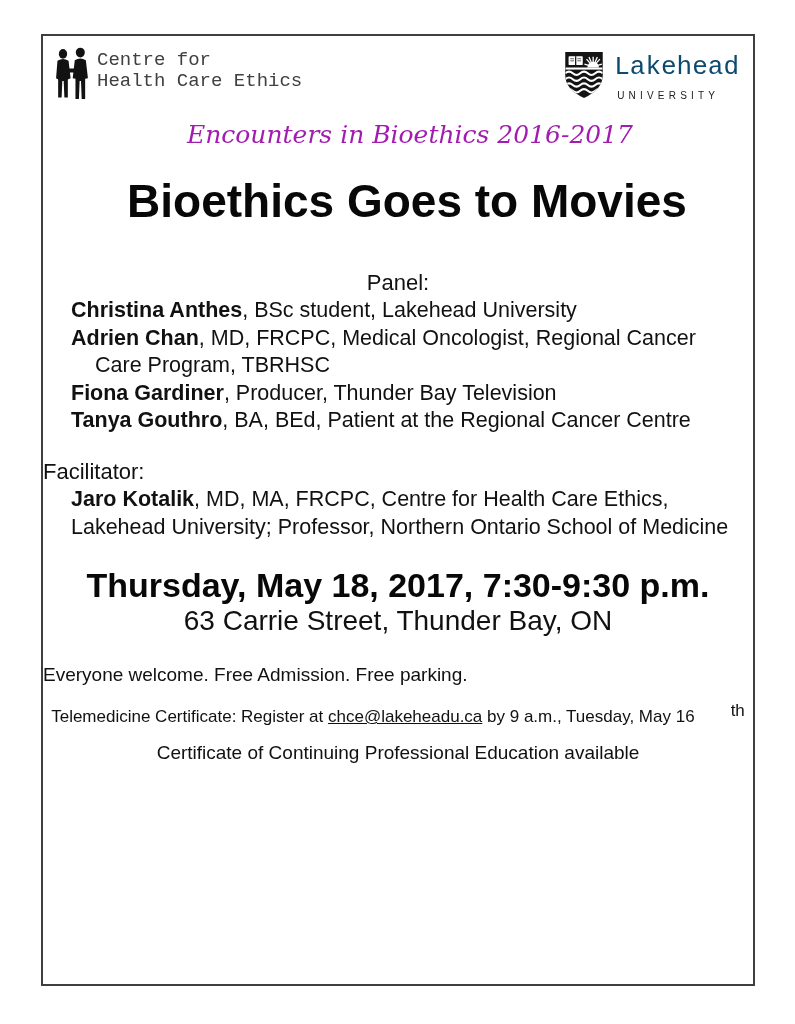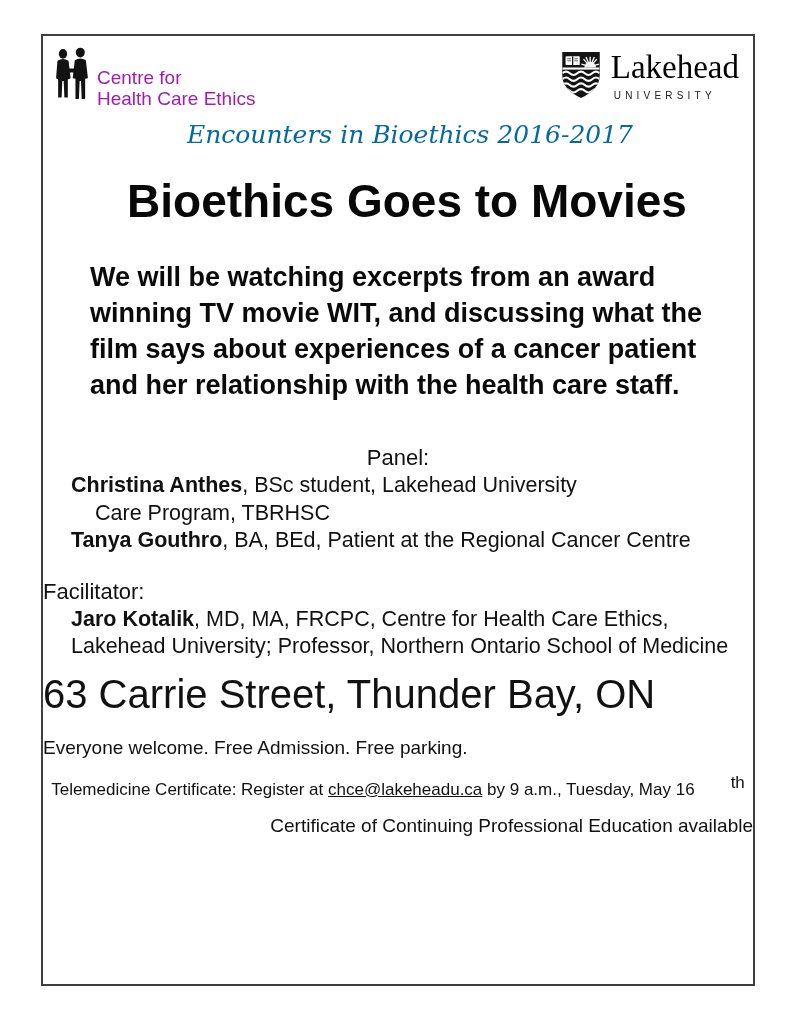--- a/index.html
+++ b/index.html
@@ -25,51 +25,51 @@
   
   .header {
     display: flex;
     justify-content: space-between;
     align-items: flex-start;
     padding: 10px 14px 0 11px;
     height: 66px;
   }
   .chce-logo { display: flex; align-items: flex-start; gap: 7px; }
   .chce-text {
-    font-family: Liberation Sans, sans-serif;
+    font-family: Liberation Mono, monospace;
     font-size: 19px;
     line-height: 21px;
-    margin-top: 21px;
-    color: #a21caf;
+    margin-top: 4px;
+    color: #404040;
   }
   .lakehead-logo { display: flex; align-items: flex-start; gap: 9px; margin-top: 4px; }
   .lh-text { margin-top: 1px; }
   .lh-name {
-    font-family: Liberation Serif, serif;
-    font-size: 33px;
+    font-family: Liberation Mono, monospace;
+    font-size: 26px;
     line-height: 33px;
-    color: #000000;
+    color: #0c4a6e;
   }
   .lh-univ {
     font-size: 10px;
     letter-spacing: 4.2px;
     margin-top: 6px;
     margin-left: 3px;
     font-weight: 500;
     color: #222222;
   }
   
   .series-title {
     text-align: center;
     font-family: "DejaVu Serif", serif;
     font-style: italic;
     font-size: 25px;
     line-height: 28px;
     margin-top: 9px;
-    color: #0369a1;
+    color: #a21caf;
     padding-left: 24px;
   }
   .main-title {
     text-align: center;
     font-size: 46px;
     line-height: 54px;
     font-weight: bold;
     margin: 25px 0 0 0;
     color: #080808;
     padding-left: 18px;
@@ -100,21 +100,21 @@
   .panel-cont { padding-left: 24px; white-space: nowrap; }
   .panel-cont:empty { display: none; }
   
   .facilitator-heading {
     text-align: left;
     font-size: 22px;
     line-height: 28px;
     margin-top: 23px;
   }
   .facilitator-block {
-    margin: 0 8px 16px 28px;
+    margin: 0 8px 1px 28px;
     font-size: 21.5px;
     line-height: 27.6px;
   }
   .facilitator-line { white-space: nowrap; }
   
   .event-datetime {
     text-align: center;
     font-size: 34px;
     line-height: 38px;
     font-weight: bold;
@@ -123,41 +123,42 @@
     white-space: nowrap;
   }
   .event-venue {
     text-align: center;
     font-size: 29px;
     line-height: 35px;
     font-weight: bold;
     color: #0a0a0a;
   }
   .event-address {
-    font-size: 40px;
+    text-align: center;
+    font-size: 28px;
     line-height: 34px;
   }
   
   .welcome {
     text-align: left;
     font-size: 19px;
     line-height: 21px;
     margin-top: 26px;
   }
   .telemedicine {
     text-align: center;
     font-size: 17px;
     line-height: 24px;
     margin-top: 20px;
     white-space: nowrap;
   }
   .email { text-decoration: underline; }
   .telemedicine sup { font-size: 17px; line-height: 0; padding-left: 36px; }
   .certificate {
-    text-align: right;
+    text-align: center;
     font-size: 19px;
     line-height: 21px;
     margin-top: 13px;
   }
   svg { display: block; }
 </style>
 </head>
 <body>
 
 <div class="poster">
@@ -215,45 +216,42 @@
         <div class="lh-name">Lakehead</div>
         <div class="lh-univ">UNIVERSITY</div>
       </div>
     </div>
   </div>
 
   <div class="series-title">Encounters in Bioethics 2016-2017</div>
 
   <div class="main-title">Bioethics Goes to Movies</div>
 
-  <div class="description">
-    <div class="desc-line">We will be watching excerpts from an award</div>
-    <div class="desc-line">winning TV movie WIT, and discussing what the</div>
-    <div class="desc-line">film says about experiences of a cancer patient</div>
-    <div class="desc-line">and her relationship with the health care staff.</div>
-  </div>
 
   <div class="panel-heading">Panel:</div>
 
   <div class="panel-list">
     <div class="panel-line"><span class="b">Christina Anthes</span><span>, BSc student, Lakehead University</span></div>
 
+    <div class="panel-line"><span class="b">Adrien Chan</span><span>, MD, FRCPC, Medical Oncologist, Regional Cancer</span></div>
     <div class="panel-cont">Care Program, TBRHSC</div>
+    <div class="panel-line"><span class="b">Fiona Gardiner</span><span>, Producer, Thunder Bay Television</span></div>
 
     <div class="panel-line"><span class="b">Tanya Gouthro</span><span>, BA, BEd, Patient at the Regional Cancer Centre</span></div>
 
   </div>
 
   <div class="facilitator-heading">Facilitator:</div>
 
   <div class="facilitator-block">
     <div class="facilitator-line"><span class="b">Jaro Kotalik</span><span>, MD, MA, FRCPC, Centre for Health Care Ethics,</span></div>
     <div class="facilitator-line">Lakehead University; Professor, Northern Ontario School of Medicine</div>
   </div>
 
+  <div class="event-datetime">Thursday, May 18, 2017, 7:30-9:30 p.m.</div>
   <div class="event-address">63 Carrie Street, Thunder Bay, ON</div>
 
   <div class="welcome">Everyone welcome. Free Admission. Free parking.</div>
 
   <div class="telemedicine"><span>Telemedicine Certificate: Register at </span><span class="email">chce@lakeheadu.ca</span><span> by 9 a.m., Tuesday, May 16</span><sup>th</sup></div>
 
   <div class="certificate">Certificate of Continuing Professional Education available</div>
 
 </div>
 

